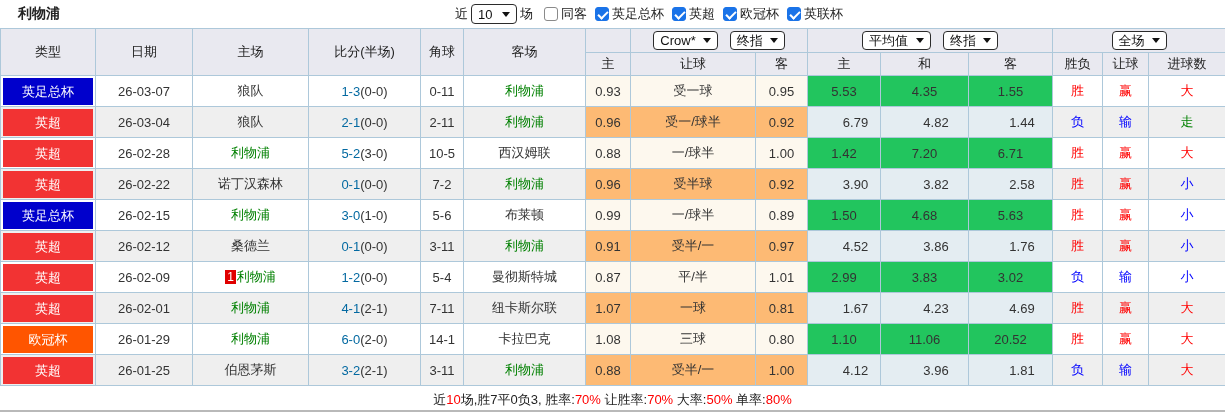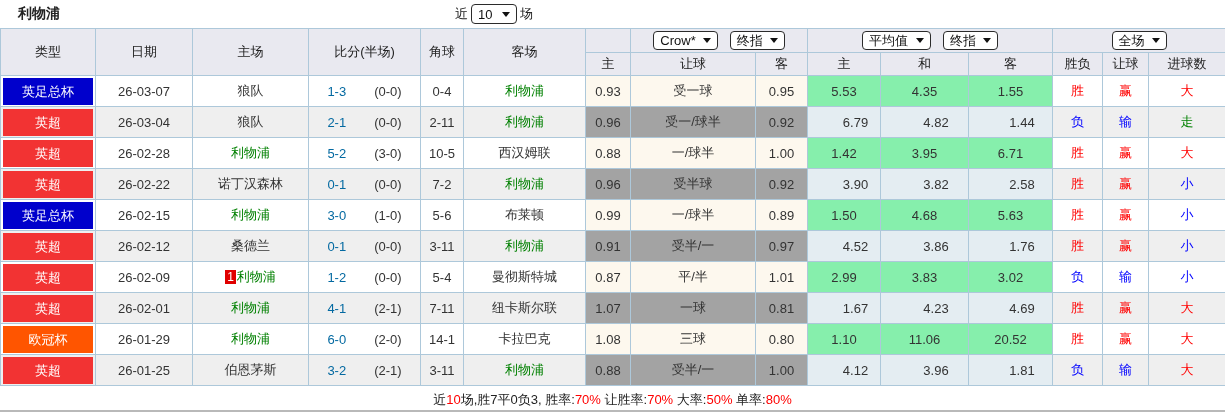--- a/index.html
+++ b/index.html
@@ -39,26 +39,26 @@
   td.league-td { padding:0; }
   .type-block { margin:1px 2px; height:27px; line-height:27px; color:#fff; font-size:13px; }
   .type-fa  { background:#0000cc; }
   .type-epl { background:#f23333; }
   .type-ucl { background:#ff5500; }
 
   
   .team-green { color:#008000; }
   .rank-badge { background:#e00000; color:#fff; font-size:12px; padding:0 2px; margin-right:1px; }
   .s-main { color:#0369a1; }
-  .s-half { color:#333;padding-left:28px; }
+  .s-half { color:#333; }
 
   
   tbody td.crow { background:#fdf8ee; }
-  tbody tr.even td.crow { background:#a3a3a3; }
-  tbody td.avg { background:#86efac; }
+  tbody tr.even td.crow { background:#fdba74; }
+  tbody td.avg { background:#22c55e; }
   tbody tr.even td.avg { background:#e4edf2;padding-left:23px; }
 
   .c-red { color:#ff0000; }
   .c-blue { color:#0000ff; }
   .c-green { color:#008000; }
 
   
   .footer { position:relative; height:29px; width:100%; background:#fff; }
   .footer-line { position:absolute; top:5px; left:0; width:100%; text-align:center; font-size:13px; color:#222; }
   .bottom-strip { position:absolute; bottom:3px; left:0; width:100%; height:2px; background:#b9b9b9; }
@@ -70,20 +70,36 @@
 
   <div class="topbar">
     <span class="title">利物浦</span>
     <div class="controls">
       <span class="lbl">近</span>
       <span class="mini-select">
         <span class="val">10</span>
         <span class="caret"></span>
       </span>
       <span class="lbl">场</span>
+      <span id="filters"><span class="filter-item">
+            <span class="cb unchecked"></span>
+            <span>同客</span>
+          </span><span class="filter-item">
+            <span class="cb checked"></span>
+            <span>英足总杯</span>
+          </span><span class="filter-item">
+            <span class="cb checked"></span>
+            <span>英超</span>
+          </span><span class="filter-item">
+            <span class="cb checked"></span>
+            <span>欧冠杯</span>
+          </span><span class="filter-item">
+            <span class="cb checked"></span>
+            <span>英联杯</span>
+          </span></span>
     </div>
   </div>
 
   <table>
     <colgroup>
       <col style="width:95px">
         <col style="width:97px">
         <col style="width:116px">
       <col style="width:112px">
         <col style="width:43px">
@@ -153,21 +169,21 @@
       </tr>
     </thead>
     <tbody id="rows">
         <tr class="odd">
           <td class="league-td">
             <div class="type-block type-fa">英足总杯</div>
           </td>
           <td>26-03-07</td>
           <td><span>狼队</span></td>
           <td><span class="s-main">1-3</span><span class="s-half">(0-0)</span></td>
-          <td>0-4</td>
+          <td>0-11</td>
           <td><span class="team-green">利物浦</span></td>
           <td class="crow">0.93</td>
           <td class="crow">受一球</td>
           <td class="crow">0.95</td>
           <td class="avg">5.53</td>
           <td class="avg">4.35</td>
           <td class="avg">1.55</td>
           <td class="c-red">胜</td>
           <td class="c-red">赢</td>
           <td class="c-red">大</td>
@@ -197,21 +213,21 @@
           </td>
           <td>26-02-28</td>
           <td><span class="team-green">利物浦</span></td>
           <td><span class="s-main">5-2</span><span class="s-half">(3-0)</span></td>
           <td>10-5</td>
           <td><span>西汉姆联</span></td>
           <td class="crow">0.88</td>
           <td class="crow">一/球半</td>
           <td class="crow">1.00</td>
           <td class="avg">1.42</td>
-          <td class="avg">3.95</td>
+          <td class="avg">7.20</td>
           <td class="avg">6.71</td>
           <td class="c-red">胜</td>
           <td class="c-red">赢</td>
           <td class="c-red">大</td>
         </tr>
         <tr class="even">
           <td class="league-td">
             <div class="type-block type-epl">英超</div>
           </td>
           <td>26-02-22</td>

